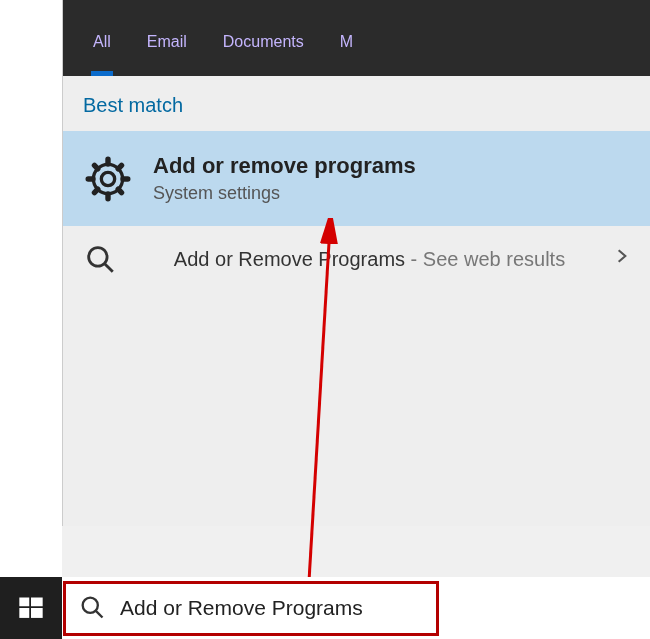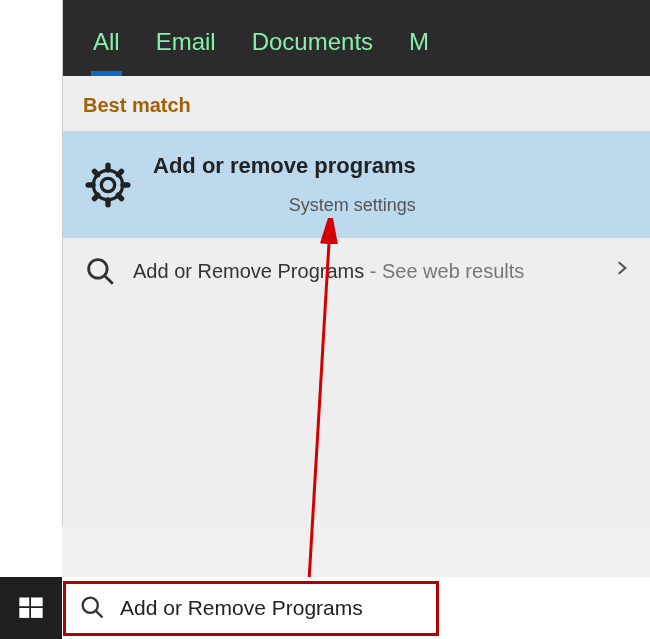--- a/index.html
+++ b/index.html
@@ -26,69 +26,70 @@
     
     .tabs-bar {
       background: #2b2b2b;
       height: 76px;
       display: flex;
       align-items: flex-end;
       padding: 0 12px;
       overflow: hidden;
     }
     .tab {
-      color: #86efac;
-      font-size: 24px;
+      color: #c4b5fd;
+      font-size: 16px;
       padding: 0 18px 14px 18px;
       height: 54px;
       display: flex;
       align-items: center;
       cursor: pointer;
       position: relative;
       white-space: nowrap;
     }
     .tab.active::after {
       content: "";
       position: absolute;
       left: 16px;
       right: 16px;
       bottom: 0;
       height: 5px;
       background: #0b6bcb;
     }
     
     .section-heading {
-      font-weight: 700;
+      font-weight: 400;
       font-size: 20px;
-      color: #a16207;
+      color: #0369a1;
       padding: 18px 20px 14px 20px;
     }
     
     .best-match {
       background: #bcd9ee;
       display: flex;
       align-items: center;
       padding: 22px 20px;
       cursor: pointer;
     }
     .gear-icon {
       width: 50px;
       height: 50px;
       flex-shrink: 0;
       margin-right: 20px;
     }
     .result-text { display: flex; flex-direction: column; }
     .result-title { font-size: 22px; font-weight: 700; color: #222; }
-    .result-subtitle { font-size: 18px; color: #555; margin-top: 16px; text-align: right; }
+    .result-subtitle { font-size: 18px; color: #555; margin-top: 4px; }
     
     .web-result {
       display: flex;
       align-items: center;
       padding: 16px 12px 16px 20px;
       cursor: pointer;
+      text-align: center;
     }
     .search-icon-small {
       width: 34px;
       height: 34px;
       flex-shrink: 0;
       margin-right: 16px;
     }
     .web-text {
       font-size: 20px;
       color: #333;

